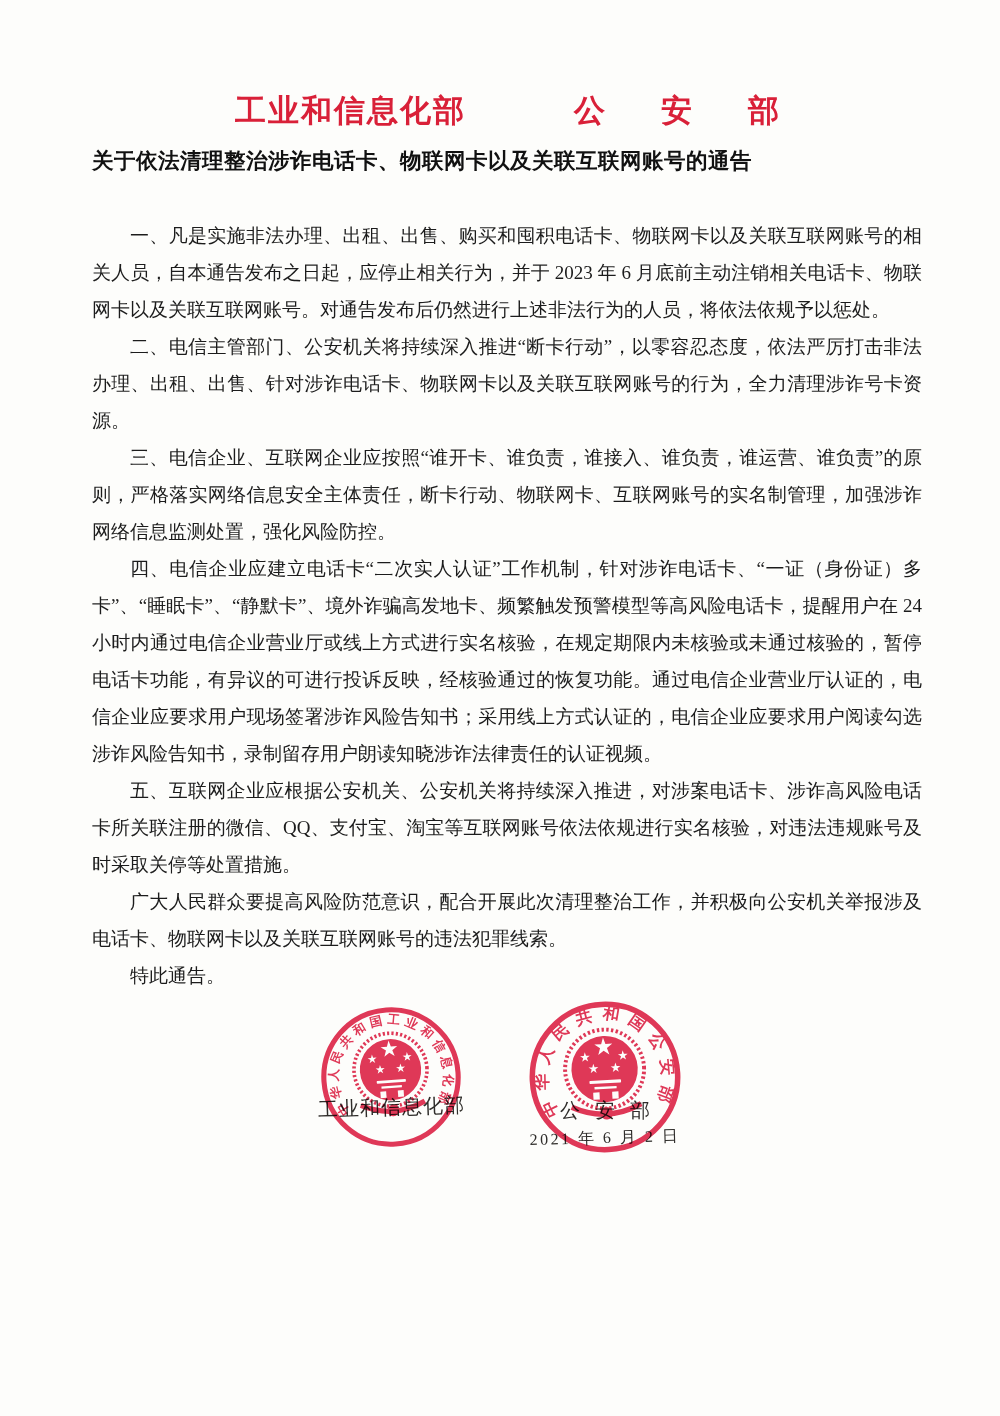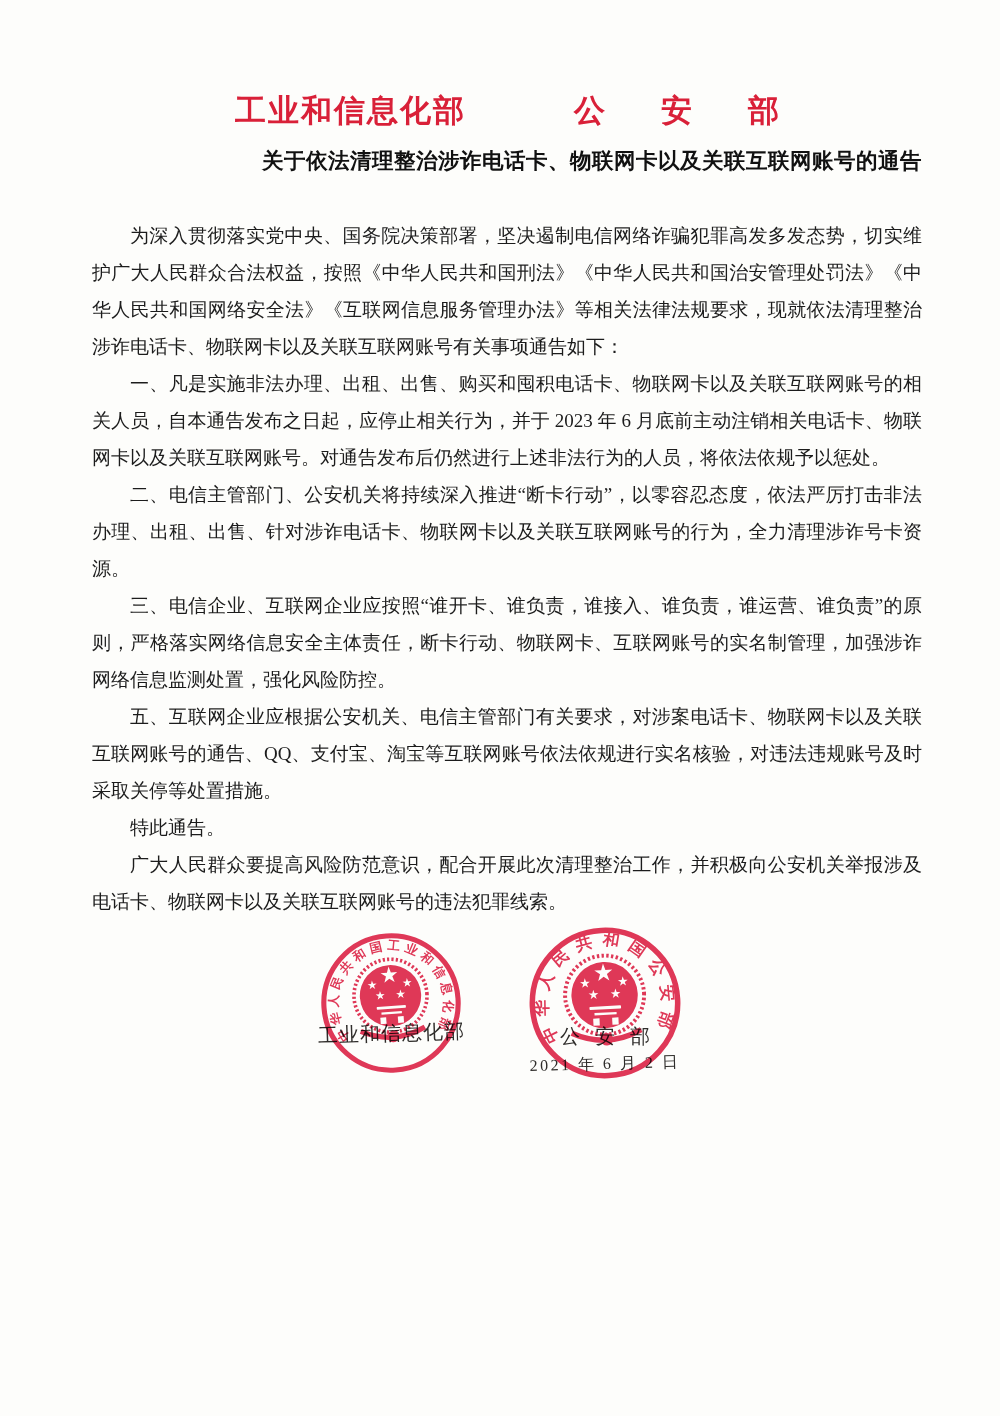--- a/index.html
+++ b/index.html
@@ -26,21 +26,21 @@
     gap:108px;
     color:var(--header-red);
     font-weight:bold;
     font-size:31px;
     letter-spacing:2px;
     white-space:nowrap;
   }
   .agency2{letter-spacing:56px;margin-right:-56px;}
   .doc-title{
     margin:14px 0 0 0;
-    text-align:right;
+    text-align:left;
     font-size:21.5px;
     font-weight:bold;
     letter-spacing:0.5px;
     color:#111;
   }
   .doc-body{
     margin-top:42px;
     width:830px;
     font-size:19px;
     line-height:37px;
@@ -98,27 +98,27 @@
 <div class="page">
 
   <div class="header-line">
     <span>工业和信息化部</span>
     <span class="agency2">公安部</span>
   </div>
 
   <h1 class="doc-title">关于依法清理整治涉诈电话卡、物联网卡以及关联互联网账号的通告</h1>
 
   <div class="doc-body">
-      <p class="para">为深入贯彻落实党中央、国务院决策部署，坚决遏制电信网络诈骗犯罪高发多发态势，切实维护广大人民群众合法权益，按照《中华人民共和国刑法》《中华人民共和国治安管理处罚法》《中华人民共和国网络安全法》《互联网信息服务管理办法》等相关法律法规要求，现就依法清理整治涉诈电话卡、物联网卡以及关联互联网账号有关事项通告如下：</p>
       <p class="para">一、凡是实施非法办理、出租、出售、购买和囤积电话卡、物联网卡以及关联互联网账号的相关人员，自本通告发布之日起，应停止相关行为，并于 2023 年 6 月底前主动注销相关电话卡、物联网卡以及关联互联网账号。对通告发布后仍然进行上述非法行为的人员，将依法依规予以惩处。</p>
       <p class="para">二、电信主管部门、公安机关将持续深入推进“断卡行动”，以零容忍态度，依法严厉打击非法办理、出租、出售、针对涉诈电话卡、物联网卡以及关联互联网账号的行为，全力清理涉诈号卡资源。</p>
       <p class="para">三、电信企业、互联网企业应按照“谁开卡、谁负责，谁接入、谁负责，谁运营、谁负责”的原则，严格落实网络信息安全主体责任，断卡行动、物联网卡、互联网账号的实名制管理，加强涉诈网络信息监测处置，强化风险防控。</p>
-      <p class="para">五、互联网企业应根据公安机关、电信主管部门有关要求，对涉案电话卡、物联网卡以及关联互联网账号的通告、QQ、支付宝、淘宝等互联网账号依法依规进行实名核验，对违法违规账号及时采取关停等处置措施。</p>
+      <p class="para">四、电信企业应建立电话卡“二次实人认证”工作机制，针对涉诈电话卡、“一证（身份证）多卡”、“睡眠卡”、“静默卡”、境外诈骗高发地卡、频繁触发预警模型等高风险电话卡，提醒用户在 24 小时内通过电信企业营业厅或线上方式进行实名核验，在规定期限内未核验或未通过核验的，暂停电话卡功能，有异议的可进行投诉反映，经核验通过的恢复功能。通过电信企业营业厅认证的，电信企业应要求用户现场签署涉诈风险告知书；采用线上方式认证的，电信企业应要求用户阅读勾选涉诈风险告知书，录制留存用户朗读知晓涉诈法律责任的认证视频。</p>
+      <p class="para">五、互联网企业应根据公安机关、公安机关将持续深入推进，对涉案电话卡、涉诈高风险电话卡所关联注册的微信、QQ、支付宝、淘宝等互联网账号依法依规进行实名核验，对违法违规账号及时采取关停等处置措施。</p>
+      <p class="para">广大人民群众要提高风险防范意识，配合开展此次清理整治工作，并积极向公安机关举报涉及电话卡、物联网卡以及关联互联网账号的违法犯罪线索。</p>
       <p class="para">特此通告。</p>
-      <p class="para">广大人民群众要提高风险防范意识，配合开展此次清理整治工作，并积极向公安机关举报涉及电话卡、物联网卡以及关联互联网账号的违法犯罪线索。</p>
     </div>
 
   <div class="seal-area">
 
     <div class="seal seal-left">
       <svg viewBox="0 0 200 200">
         <defs>
           <path id="star-a" d="M0,-1 L0.225,-0.309 L0.951,-0.309 L0.363,0.118 L0.588,0.809 L0,0.382 L-0.588,0.809 L-0.363,0.118 L-0.951,-0.309 L-0.225,-0.309 Z"></path>
           <path id="arc-a" d="M 44,147 A 73,73 0 1 1 156,147" fill="none"></path>
         </defs>

